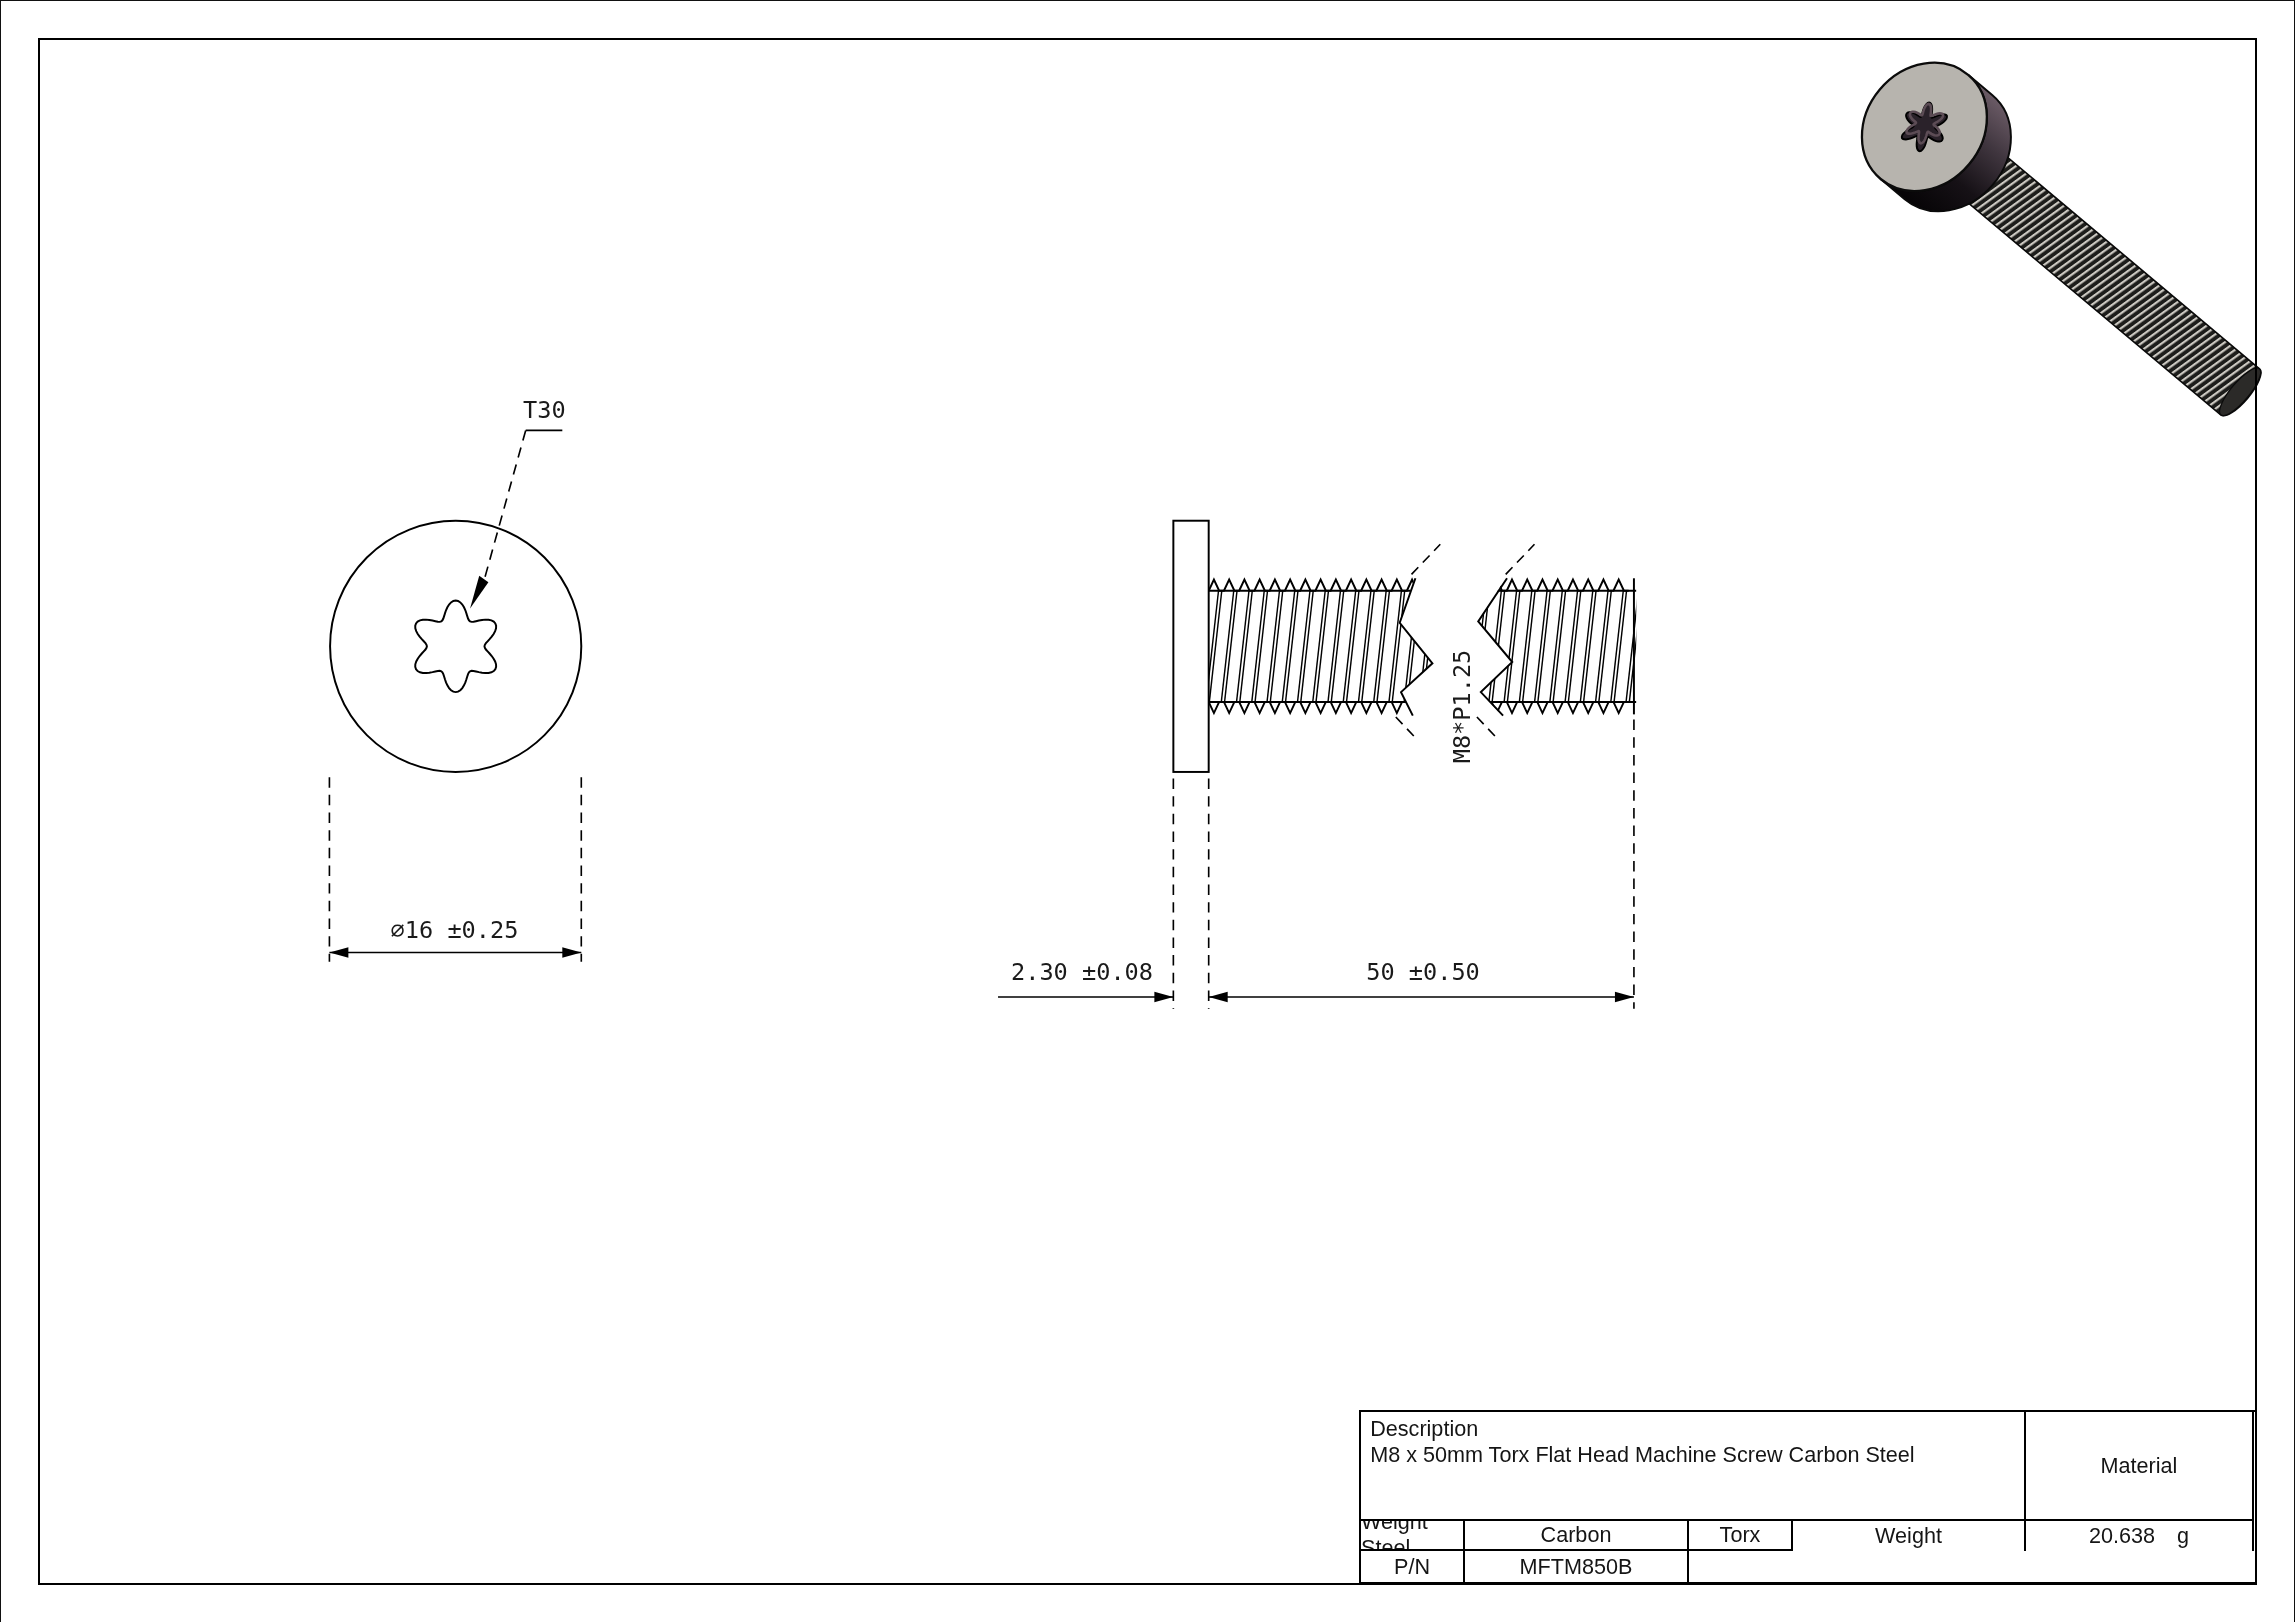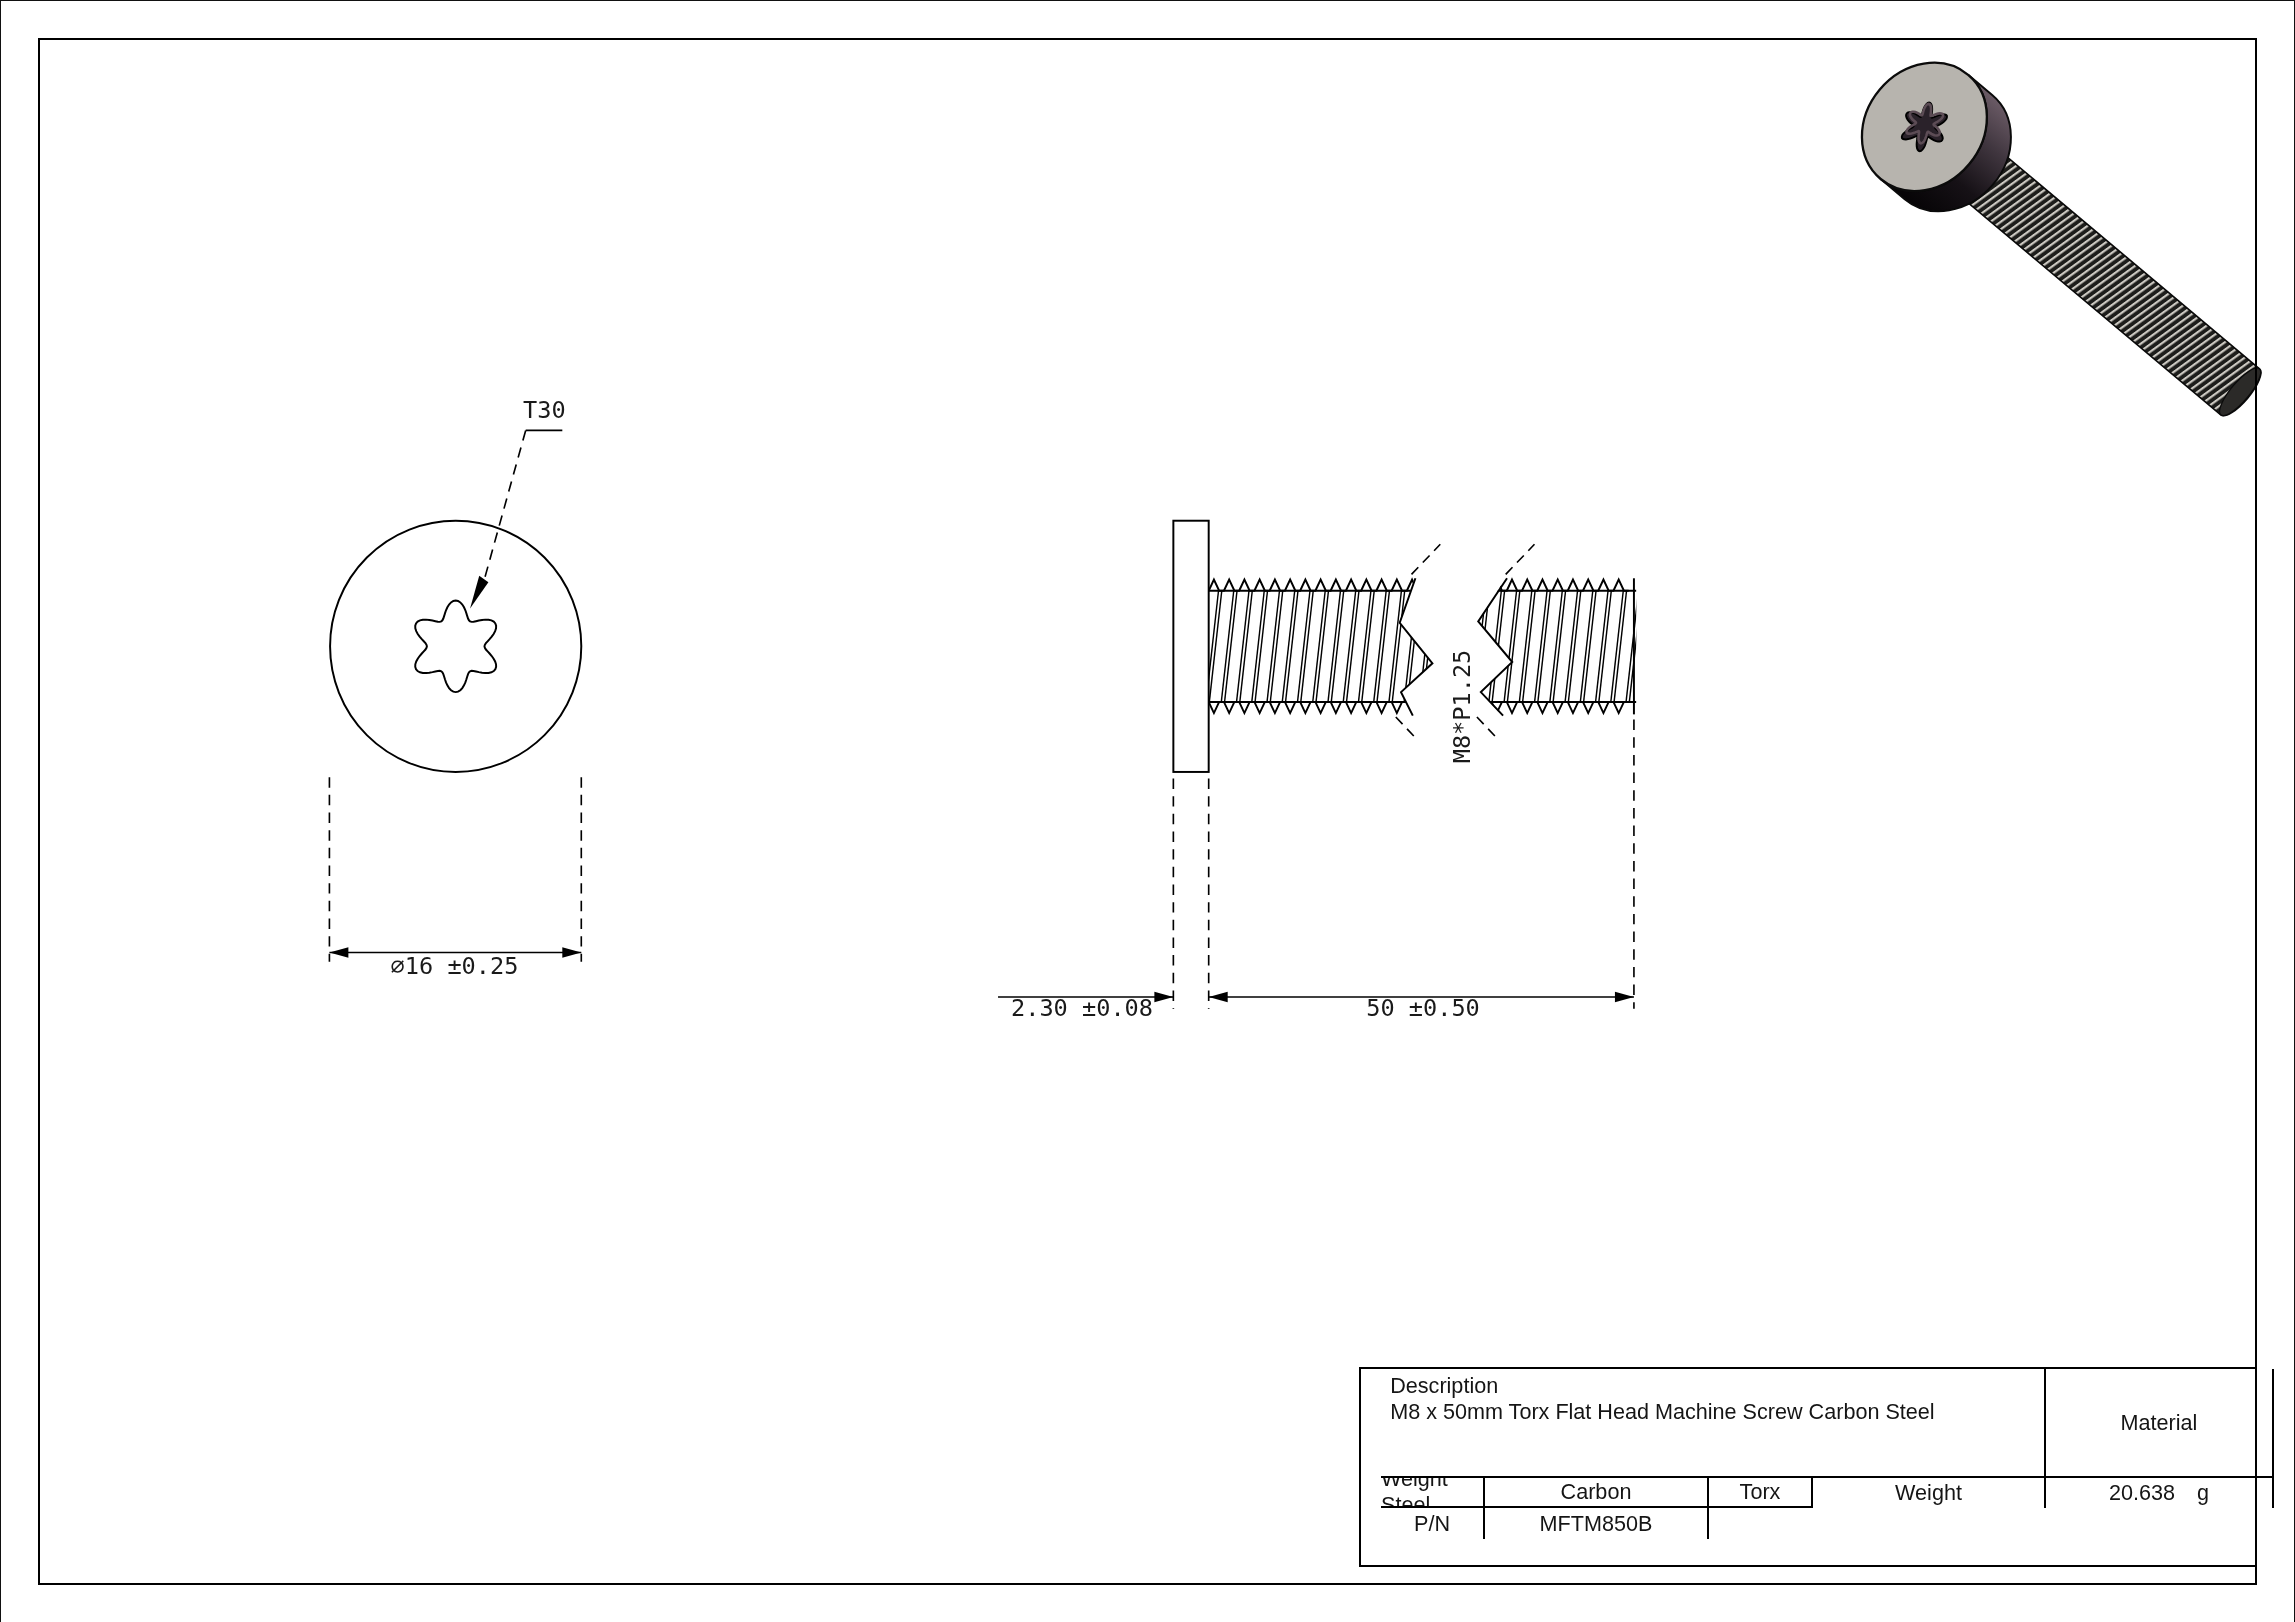--- a/index.html
+++ b/index.html
@@ -11,30 +11,29 @@
   .frame{
     position:absolute;left:37px;top:37px;right:37px;bottom:37px;
     border:2px solid #000;
   }
   #lineart{position:absolute;left:0;top:0;}
   
   .dim{
     position:absolute;font-family:"DejaVu Sans Mono",monospace;
     font-size:23.6px;color:#1a1a1a;letter-spacing:0px;white-space:nowrap;
   }
-  .dim.center{text-align:center;margin-top:36px;}
+  .dim.center{text-align:center;}
   .rot90{transform:rotate(-90deg);transform-origin:center center;text-align:center;}
   
   .tblock{
-    position:absolute;left:1358px;top:1366px;width:898px;height:200px;
+    position:absolute;left:1358px;top:1409px;width:898px;height:174px;
     border:2px solid #000;box-sizing:border-box;background:#fff;
     display:grid;
     grid-template-columns:104px 224px 104px 233px 228px;
     grid-template-rows:109px 30px 31px;
-    padding-left:20px;
   }
   .tblock .cell{
     box-sizing:border-box;display:flex;align-items:center;justify-content:center;
     font-size:21.6px;color:#151515;overflow:hidden;
   }
   .bR{border-right:2px solid #000;}
   .bB{border-bottom:2px solid #000;}
   .cell.desc{
     grid-column:1/5;grid-row:1;flex-direction:column;align-items:flex-start;
     justify-content:flex-start;padding:3.9px 9.2px;line-height:26px;

